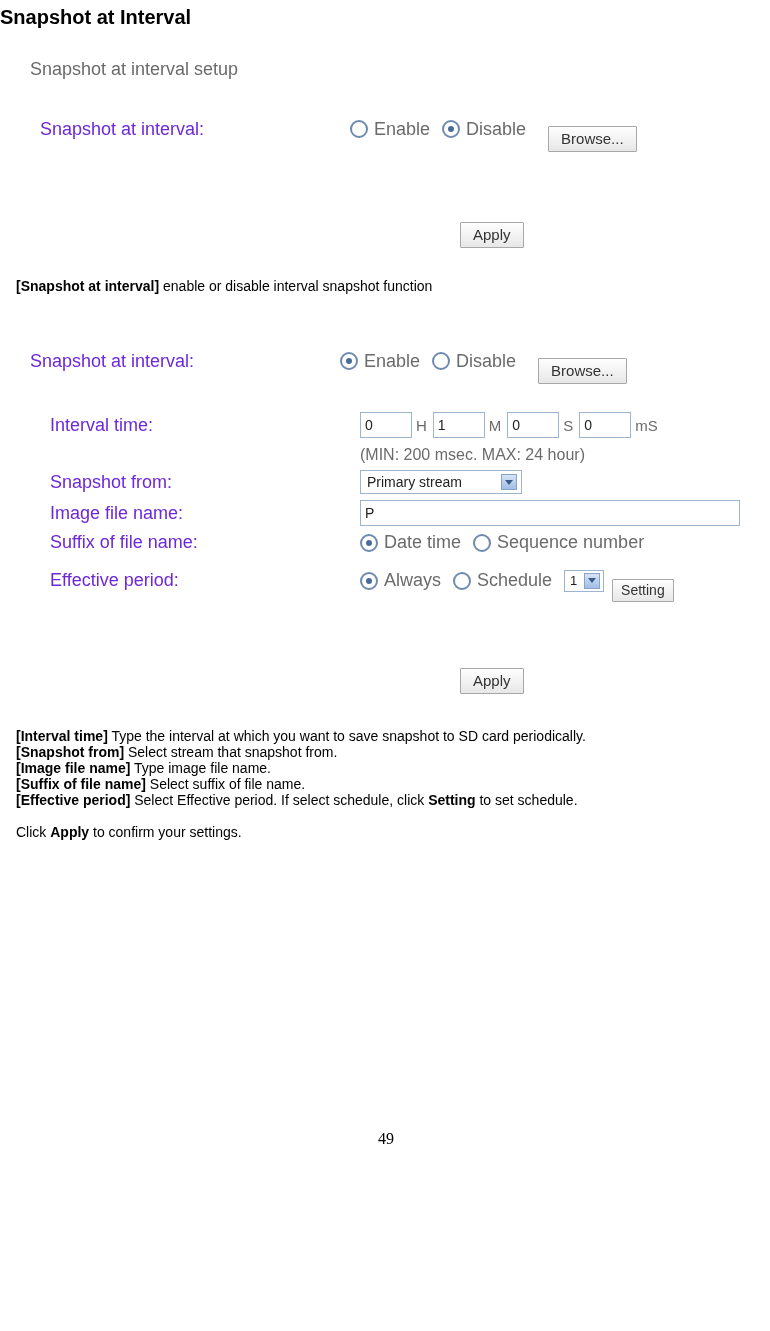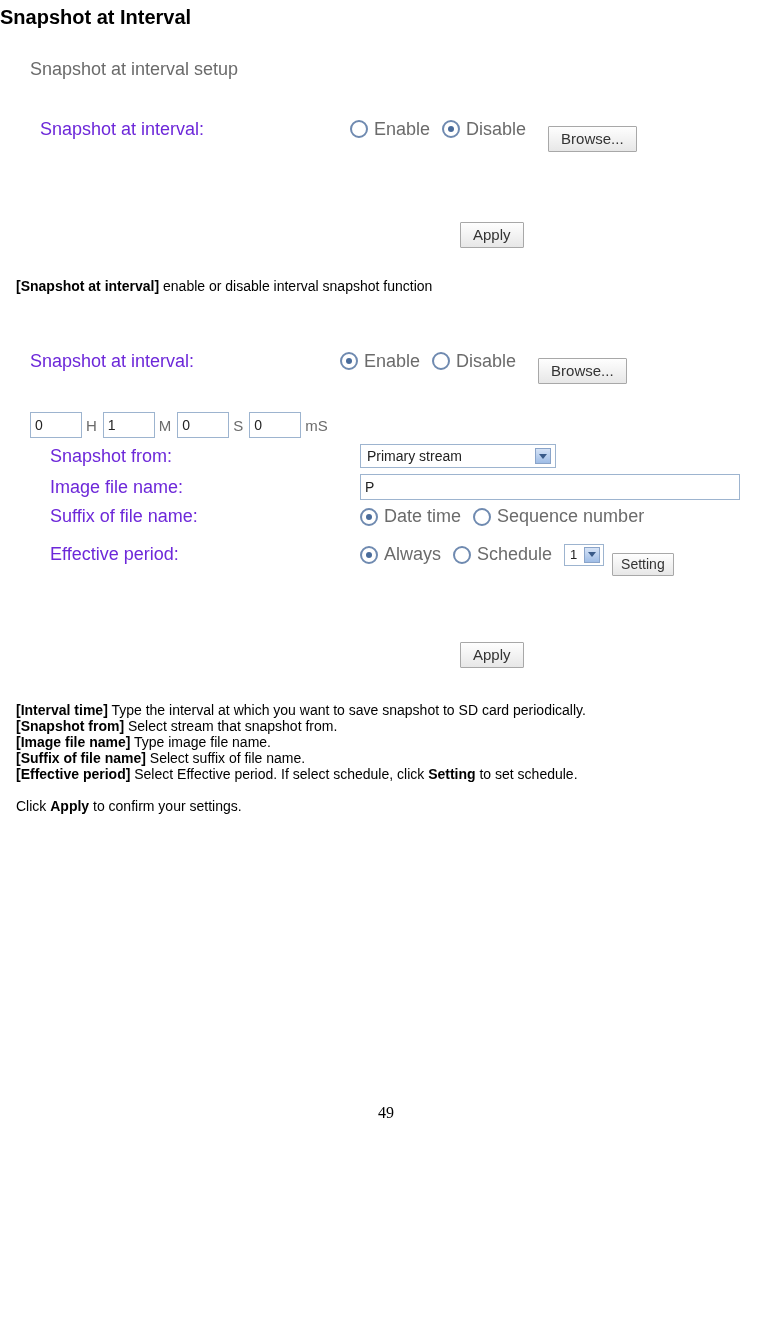--- a/index.html
+++ b/index.html
@@ -74,21 +74,21 @@
   }
   .wide-input {
     width:370px; height:22px;
     border:1px solid #9db4cf;
     background:#fff;
     padding:1px 4px;
     font-size:14px; color:#222;
     box-sizing:content-box;
   }
   .select {
-    width:196px; height:24px;
+    width:162px; height:24px;
     border:1px solid #9db4cf;
     background:#fff;
     font-size:14px; color:#222;
     display:inline-flex; align-items:center; justify-content:space-between;
     padding:0 4px 0 6px;
     box-sizing:border-box;
   }
   .sel-small {
     width:40px; height:22px;
     border:1px solid #9db4cf;
@@ -159,31 +159,36 @@
       <span class="rdot"></span>
       <span class="rtext">Disable</span>
     </span>
     <span style="width:10px"></span>
     <span class="btn">Browse...</span>
   </div>
 
   <div style="height:22px"></div>
 
   <div class="row">
+    <div class="label">Interval time:</div>
     <div class="interv-grid">
       <input class="num-input" value="0" style="">
       <span class="unit">H</span>
       <input class="num-input" value="1" style="">
       <span class="unit">M</span>
       <input class="num-input" value="0" style="">
       <span class="unit">S</span>
       <input class="num-input" value="0" style="">
       <span class="unit">mS</span>
     </div>
   </div>
+  <div class="row">
+    <div class="label"></div>
+    <div class="hint">(MIN: 200 msec. MAX: 24 hour)</div>
+  </div>
 
   <div class="row">
     <div class="label">Snapshot from:</div>
     <span class="select">
       <span>Primary stream</span>
       <span class="sel-caret"></span>
     </span>
   </div>
 
   <div class="row">

